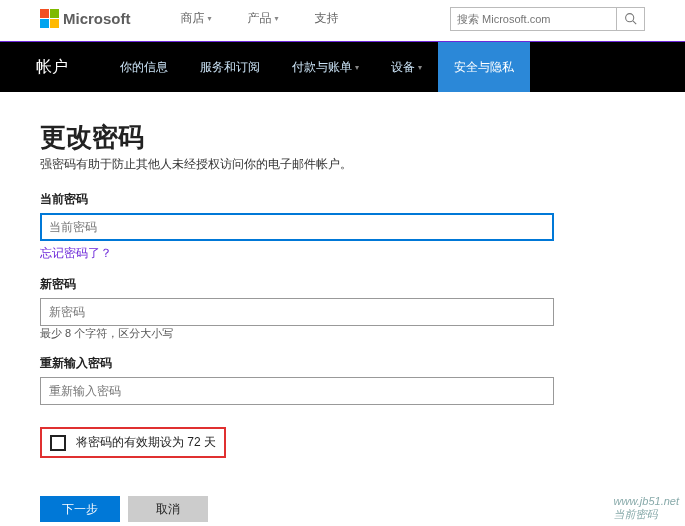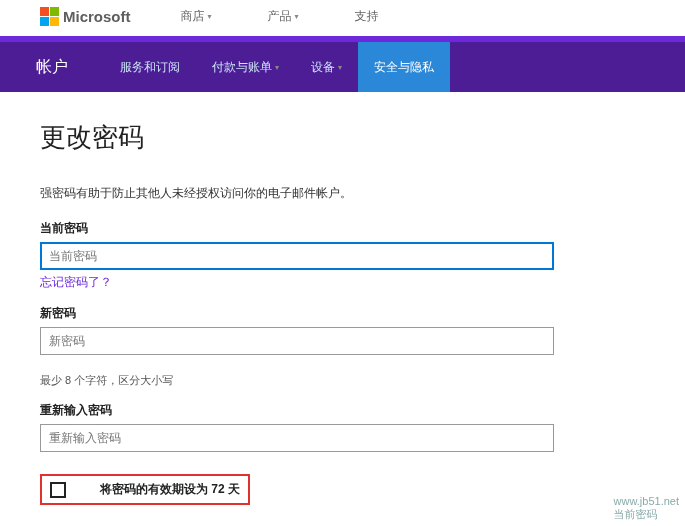--- a/index.html
+++ b/index.html
@@ -1,56 +1,56 @@
 <!DOCTYPE html>
 <html><head>
 <meta charset="utf-8">
 <style>
 * { margin: 0; padding: 0; box-sizing: border-box; font-family: "Microsoft YaHei", "Segoe UI", sans-serif; }
 body { background: #fff; width: 685px; height: 526px; overflow: hidden; position: relative; }
 
-.topbar { display: flex; align-items: center; padding: 6px 40px 10px 40px; border-bottom: 6px solid #6d28d9; height: 42px; }
+.topbar { display: flex; align-items: center; padding: 6px 40px 10px 40px; border-bottom: 1px solid #6d28d9; height: 42px; }
 .ms-logo { display: flex; align-items: center; gap: 4px; margin-right: 50px; }
 .logo-grid { display: grid; grid-template-columns: 9px 9px; grid-template-rows: 9px 9px; gap: 1px; }
 .sq { width: 9px; height: 9px; }
 .sq.r { background: #f25022; } .sq.g { background: #7fba00; } .sq.b { background: #00a4ef; } .sq.y { background: #ffb900; }
 .ms-logo-text { font-size: 15px; color: #5e5e5e; font-weight: 600; }
-.top-menu { display: flex; gap: 56px; }
+.top-menu { display: flex; gap: 36px; }
 .top-menu-item { font-size: 12px; color: #666; display: flex; align-items: center; gap: 3px; }
 .chev { font-size: 8px; color: #888; }
 .searchbox { margin-left: auto; display: flex; align-items: center; border: 1px solid #bbb; height: 24px; width: 195px; }
 .searchbox input { border: none; flex: 1; padding: 0 6px; font-size: 11px; outline: none; color: #555; }
 .search-btn { width: 28px; height: 100%; border-left: 1px solid #bbb; display: flex; align-items: center; justify-content: center; }
 .search-btn svg { width: 13px; height: 13px; stroke: #777; fill: none; }
 
-.navbar { background: #4c1d95; height: 50px; display: flex; align-items: stretch; padding-left: 36px; }
+.navbar { background: #000000; height: 50px; display: flex; align-items: stretch; padding-left: 36px; }
 .nav-title { color: #fff; font-size: 16px; display: flex; align-items: center; margin-right: 36px; }
 .nav-item { color: #cce4f7; font-size: 12px; display: flex; align-items: center; padding: 0 16px; gap: 3px; }
 .nav-item.active { background: #2b88d8; color: #fff; text-align: right; }
 
 .content { padding: 28px 40px 0 40px; }
-h1 { font-size: 26px; font-weight: 400; color: #222; margin-bottom: 30px; }
+h1 { font-size: 26px; font-weight: 700; color: #222; margin-bottom: 1px; }
 .desc { font-size: 12px; color: #333; margin-bottom: 18px; }
 .field-label { font-size: 12px; font-weight: 600; color: #222; margin-bottom: 5px; }
 .text-input { width: 514px; height: 28px; border: 1px solid #999; padding: 0 8px; font-size: 12px; color: #888; display: flex; align-items: center; outline: none; }
 .text-input.focused { border: 1px solid #0078d7; box-shadow: 0 0 0 1px #0078d7 inset; }
 .link { color: #6d28d9; font-size: 12px; margin-top: 4px; display: inline-block; }
-.hint { font-size: 11px; color: #555; margin-top: 18px; }
+.hint { font-size: 11px; color: #555; margin-top: 0; }
 .mt14 { margin-top: 14px; }
 
 .check-row { margin-top: 22px; border: 2px solid #e03030; padding: 5px 8px; display: inline-flex; align-items: center; gap: 10px; }
 .checkbox { width: 16px; height: 16px; border: 2px solid #222; background: #fff; }
-.check-label { font-size: 12px; font-weight: 700; color: #222; margin-left: 24px; }
+.check-label { font-size: 12px; font-weight: 400; color: #222; }
 
 .btn-row { margin-top: 38px; display: flex; gap: 8px; }
 .btn { width: 80px; height: 26px; display: flex; align-items: center; justify-content: center; font-size: 12px; border: none; cursor: pointer; }
 .btn.primary { background: #0078d7; color: #fff; }
 .btn.secondary { background: #ccc; color: #222; }
 
-.watermark { position: absolute; right: 6px; bottom: 4px; font-size: 11px; color: #8aa; }
+.watermark { position: absolute; right: 6px; bottom: 4px; font-size: 11px; color: #8aa; font-style: italic; }
 </style>
 </head>
 <body>
 
 <div class="topbar">
   <div class="ms-logo">
     <div class="logo-grid">
       <div class="sq r"></div>
         <div class="sq g"></div>
         <div class="sq b"></div>
@@ -64,24 +64,36 @@
       <span class="chev">▾</span>
     </div>
     <div class="top-menu-item">
       <span>产品</span>
       <span class="chev">▾</span>
     </div>
     <div class="top-menu-item">
       <span>支持</span>
     </div>
   </div>
+  <div class="searchbox">
+    <input type="text" placeholder="搜索 Microsoft.com" style="">
+    <div class="search-btn">
+      <svg viewBox="0 0 16 16">
+          <circle cx="7" cy="7" r="5" stroke-width="1.3"></circle>
+          <line x1="11" y1="11" x2="15" y2="15" stroke-width="1.3"></line>
+        </svg>
+    </div>
+  </div>
 </div>
 
 <div class="navbar">
   <div class="nav-title">帐户</div>
+  <div class="nav-item">
+      <span>你的信息</span>
+    </div>
   <div class="nav-item">
       <span>服务和订阅</span>
     </div>
   <div class="nav-item">
       <span>付款与账单</span>
       <span class="chev">▾</span>
     </div>
   <div class="nav-item">
       <span>设备</span>
       <span class="chev">▾</span>

